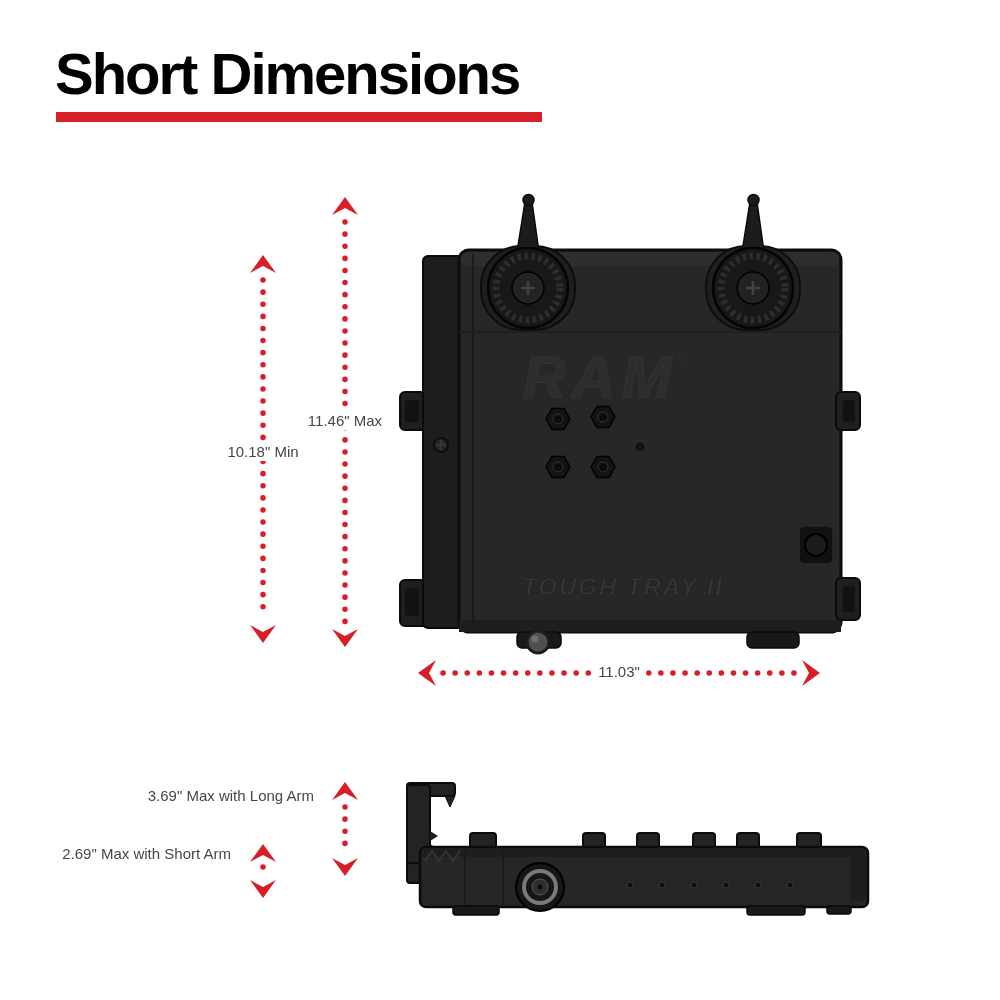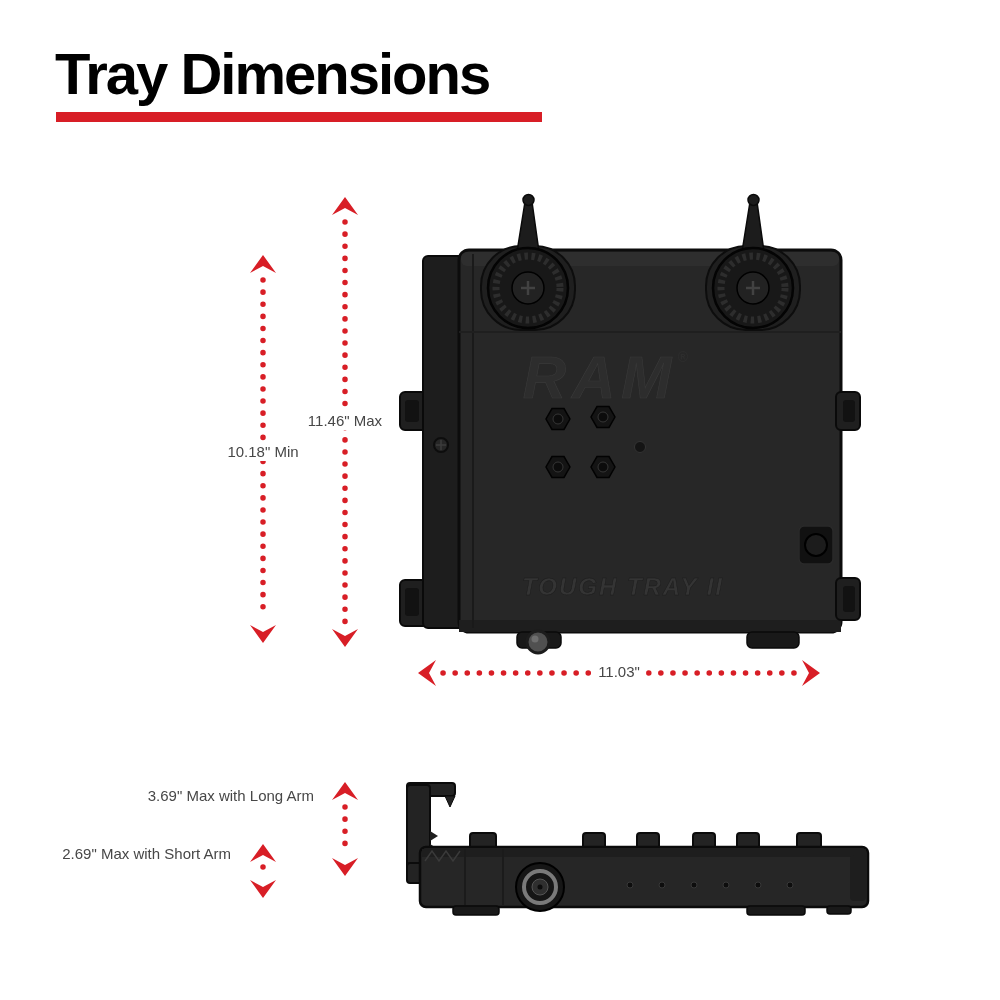--- a/index.html
+++ b/index.html
@@ -22,21 +22,21 @@
   }
   .center-x { transform:translateX(-50%); }
   .right-align { text-align:right; }
   svg { display:block; }
 </style>
 </head>
 <body>
 
 <div class="canvas">
 
-  <h1 class="page-title">Tray Dimensions</h1>
+  <h1 class="page-title">Short Dimensions</h1>
   <div class="title-underline"></div>
 
   <svg class="abs" style="left:395px; top:190px;" width="470" height="480" viewBox="0 0 470 480">
 
     <rect x="5" y="202" width="28" height="38" rx="5" fill="#1f1f1f" stroke="#0a0a0a" stroke-width="2"></rect>
     <rect x="10" y="210" width="14" height="22" rx="3" fill="#121212"></rect>
     <rect x="5" y="390" width="28" height="46" rx="5" fill="#1f1f1f" stroke="#0a0a0a" stroke-width="2"></rect>
     <rect x="10" y="398" width="14" height="28" rx="3" fill="#121212"></rect>
 
     <rect x="28" y="66" width="44" height="372" rx="5" fill="#1d1d1d" stroke="#0a0a0a" stroke-width="2"></rect>

